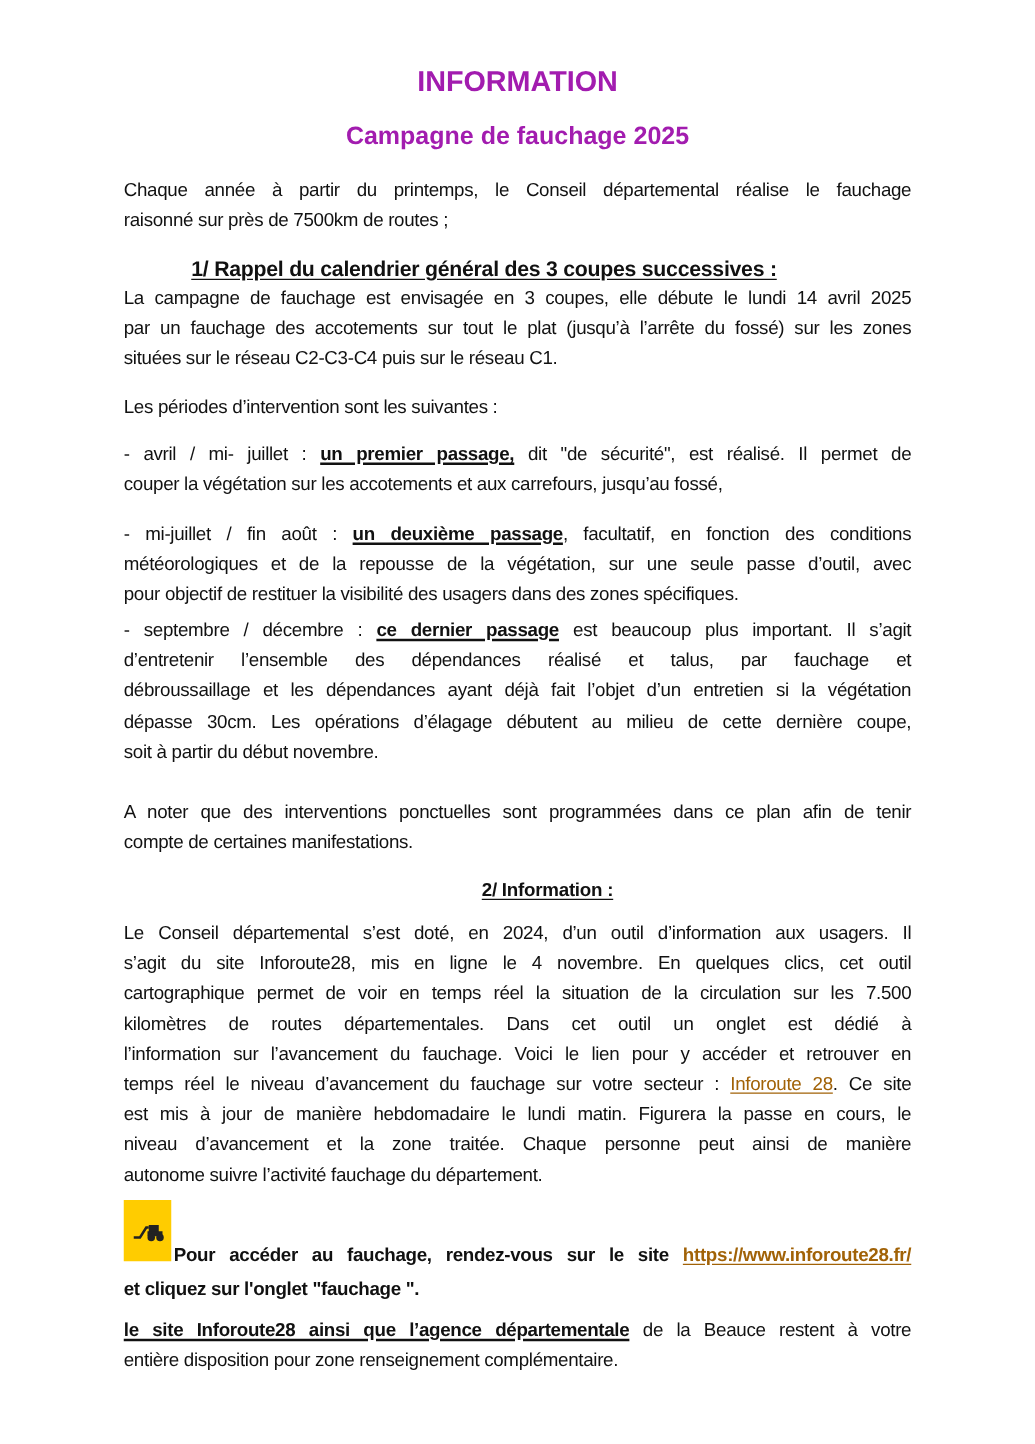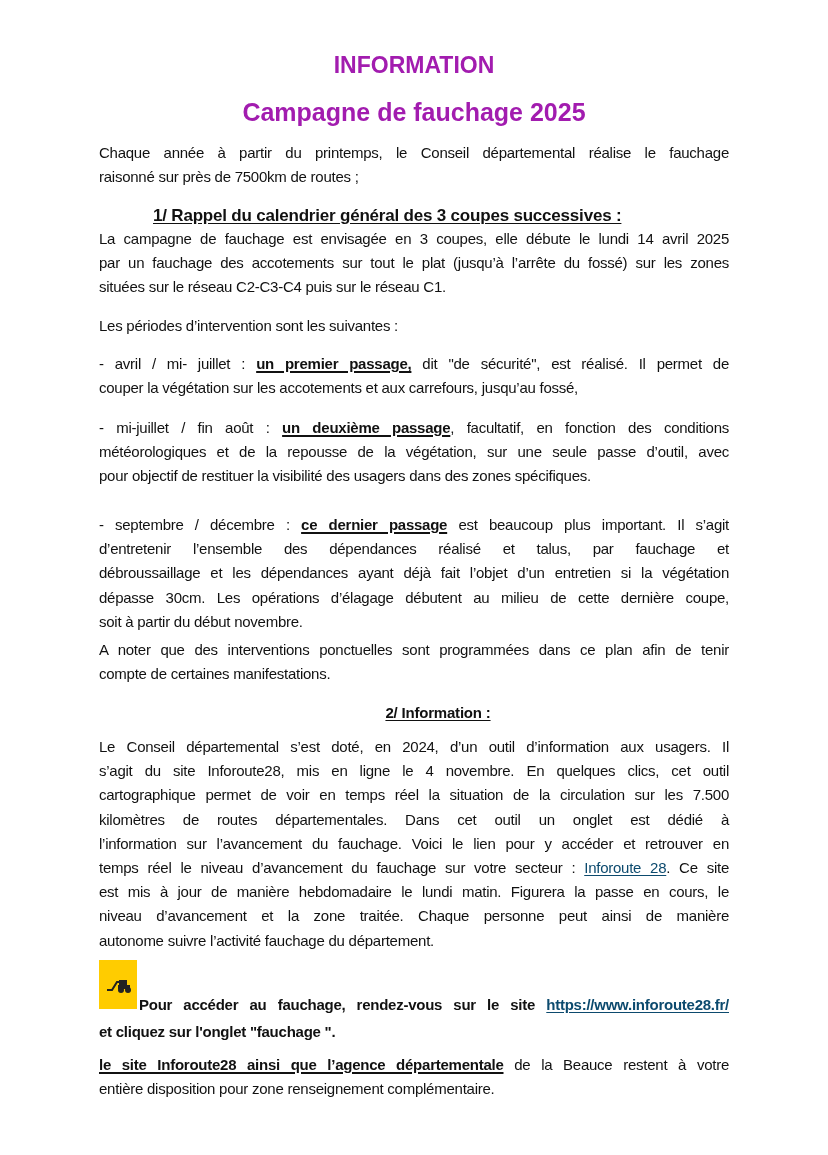--- a/index.html
+++ b/index.html
@@ -1,27 +1,27 @@
 <!DOCTYPE html>
 <html><head>
 <meta charset="utf-8">
 <style>
   html, body { margin: 0; padding: 0; background: #ffffff; }
   body { width: 828px; height: 1155px; overflow: hidden; position: relative;
          font-family: "Liberation Sans", sans-serif; color: #111111; }
   .page { position: absolute; left: 99px; top: 0; width: 630px; }
   .title { position: absolute; left: 0; width: 630px; text-align: center; font-weight: bold; color: #a21caf; }
   .t1 { top: 52px; font-size: 23px; letter-spacing: 0px; }
-  .t2 { top: 98px; font-size: 25px; }
+  .t2 { top: 98px; font-size: 20px; }
   .p { position: absolute; left: 0; width: 630px; font-size: 15px; line-height: 24.2px;
        text-align: justify; letter-spacing: -0.25px; word-spacing: 0px; }
   .just-last { text-align-last: justify; }
   .b { font-weight: bold; }
   .u { text-decoration: underline; text-underline-offset: 2px; text-decoration-thickness: 1.5px; }
-  .link { color: #0c4a6e; text-decoration: underline; text-underline-offset: 2px; cursor: pointer; }
+  .link { color: #a16207; text-decoration: underline; text-underline-offset: 2px; cursor: pointer; }
   .link.bold { font-weight: bold; }
   .h1 { position: absolute; left: 54px; top: 206px; font-size: 17px; font-weight: bold;
         text-decoration: underline; text-underline-offset: 2px; letter-spacing: -0.2px; }
   .h2 { position: absolute; left: 0; width: 630px; top: 704px; text-align: center; font-size: 15px;
         font-weight: bold; letter-spacing: -0.2px; }
   .h2 span { text-decoration: underline; text-underline-offset: 2px; margin-left: 48px; }
   .icon-box { position: absolute; left: 0px; top: 960px; width: 38px; height: 49px; background: #ffcc00; }
   .icon-box svg { position: absolute; left: 7px; top: 18px; }
   .line { display: block; }
 </style>
@@ -52,21 +52,21 @@
     <span class="line just-last"><span>- avril / mi- juillet : </span><span class="b u">un premier passage,</span><span> dit "de sécurité", est réalisé. Il permet de</span></span>
     <span class="line">couper la végétation sur les accotements et aux carrefours, jusqu’au fossé,</span>
   </div>
 
   <div class="p" style="top:416px;">
     <span class="line just-last"><span>- mi-juillet / fin août : </span><span class="b u">un deuxième passage</span><span>, facultatif, en fonction des conditions</span></span>
     <span class="line just-last">météorologiques et de la repousse de la végétation, sur une seule passe d’outil, avec</span>
     <span class="line">pour objectif de restituer la visibilité des usagers dans des zones spécifiques.</span>
   </div>
 
-  <div class="p" style="top:513px;">
+  <div class="p" style="top:493px;">
     <span class="line just-last"><span>- septembre / décembre : </span><span class="b u">ce dernier passage</span><span> est beaucoup plus important. Il s’agit</span></span>
     <span class="line just-last">d’entretenir l’ensemble des dépendances réalisé et talus, par fauchage et</span>
     <span class="line just-last">débroussaillage et les dépendances ayant déjà fait l’objet d’un entretien si la végétation</span>
     <span class="line just-last">dépasse 30cm. Les opérations d’élagage débutent au milieu de cette dernière coupe,</span>
     <span class="line">soit à partir du début novembre.</span>
   </div>
 
   <div class="p" style="top:638px;">
     <span class="line just-last">A noter que des interventions ponctuelles sont programmées dans ce plan afin de tenir</span>
     <span class="line">compte de certaines manifestations.</span>

